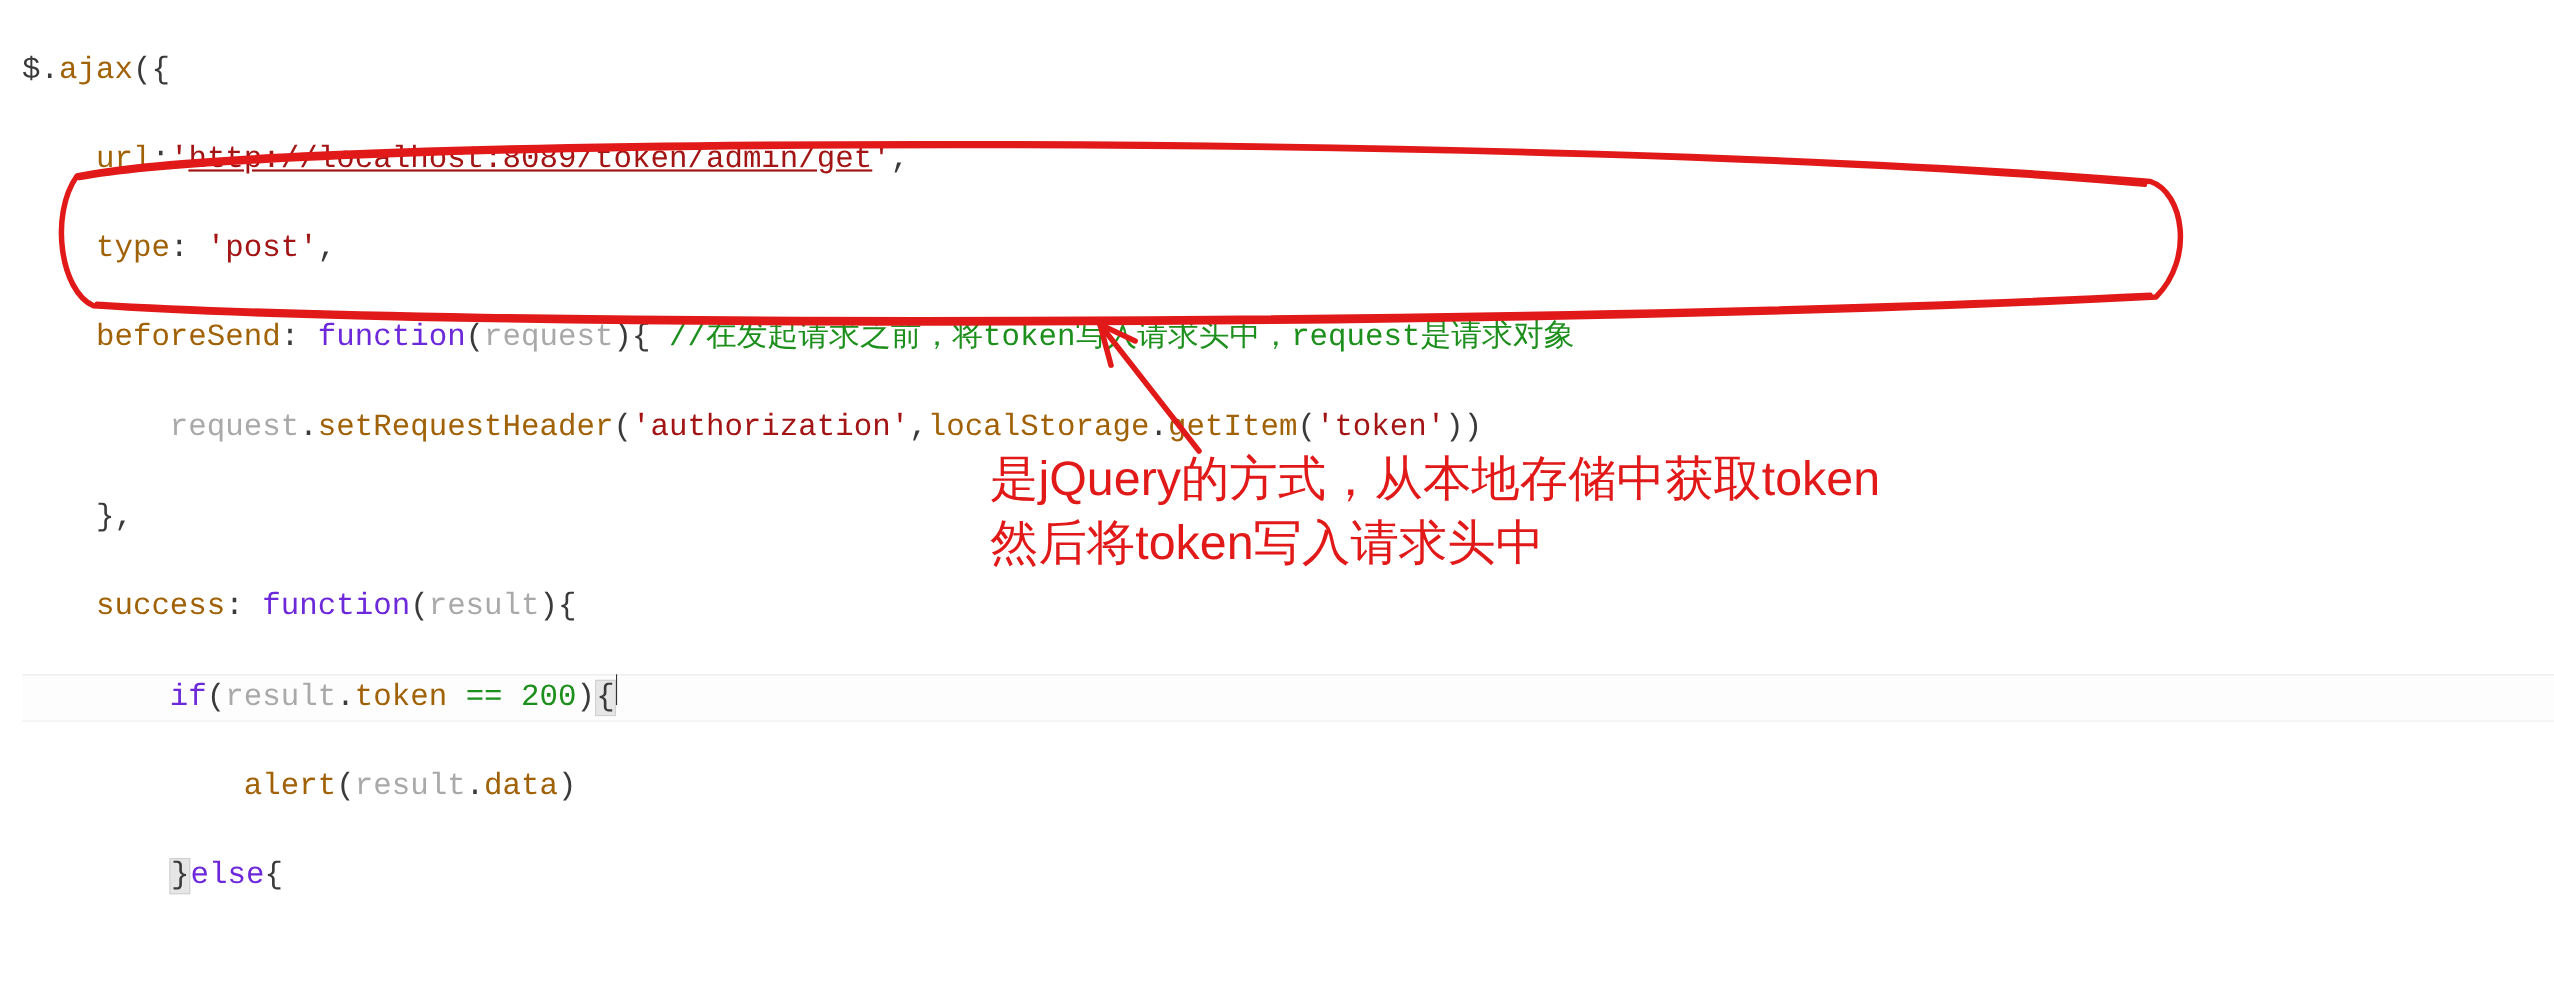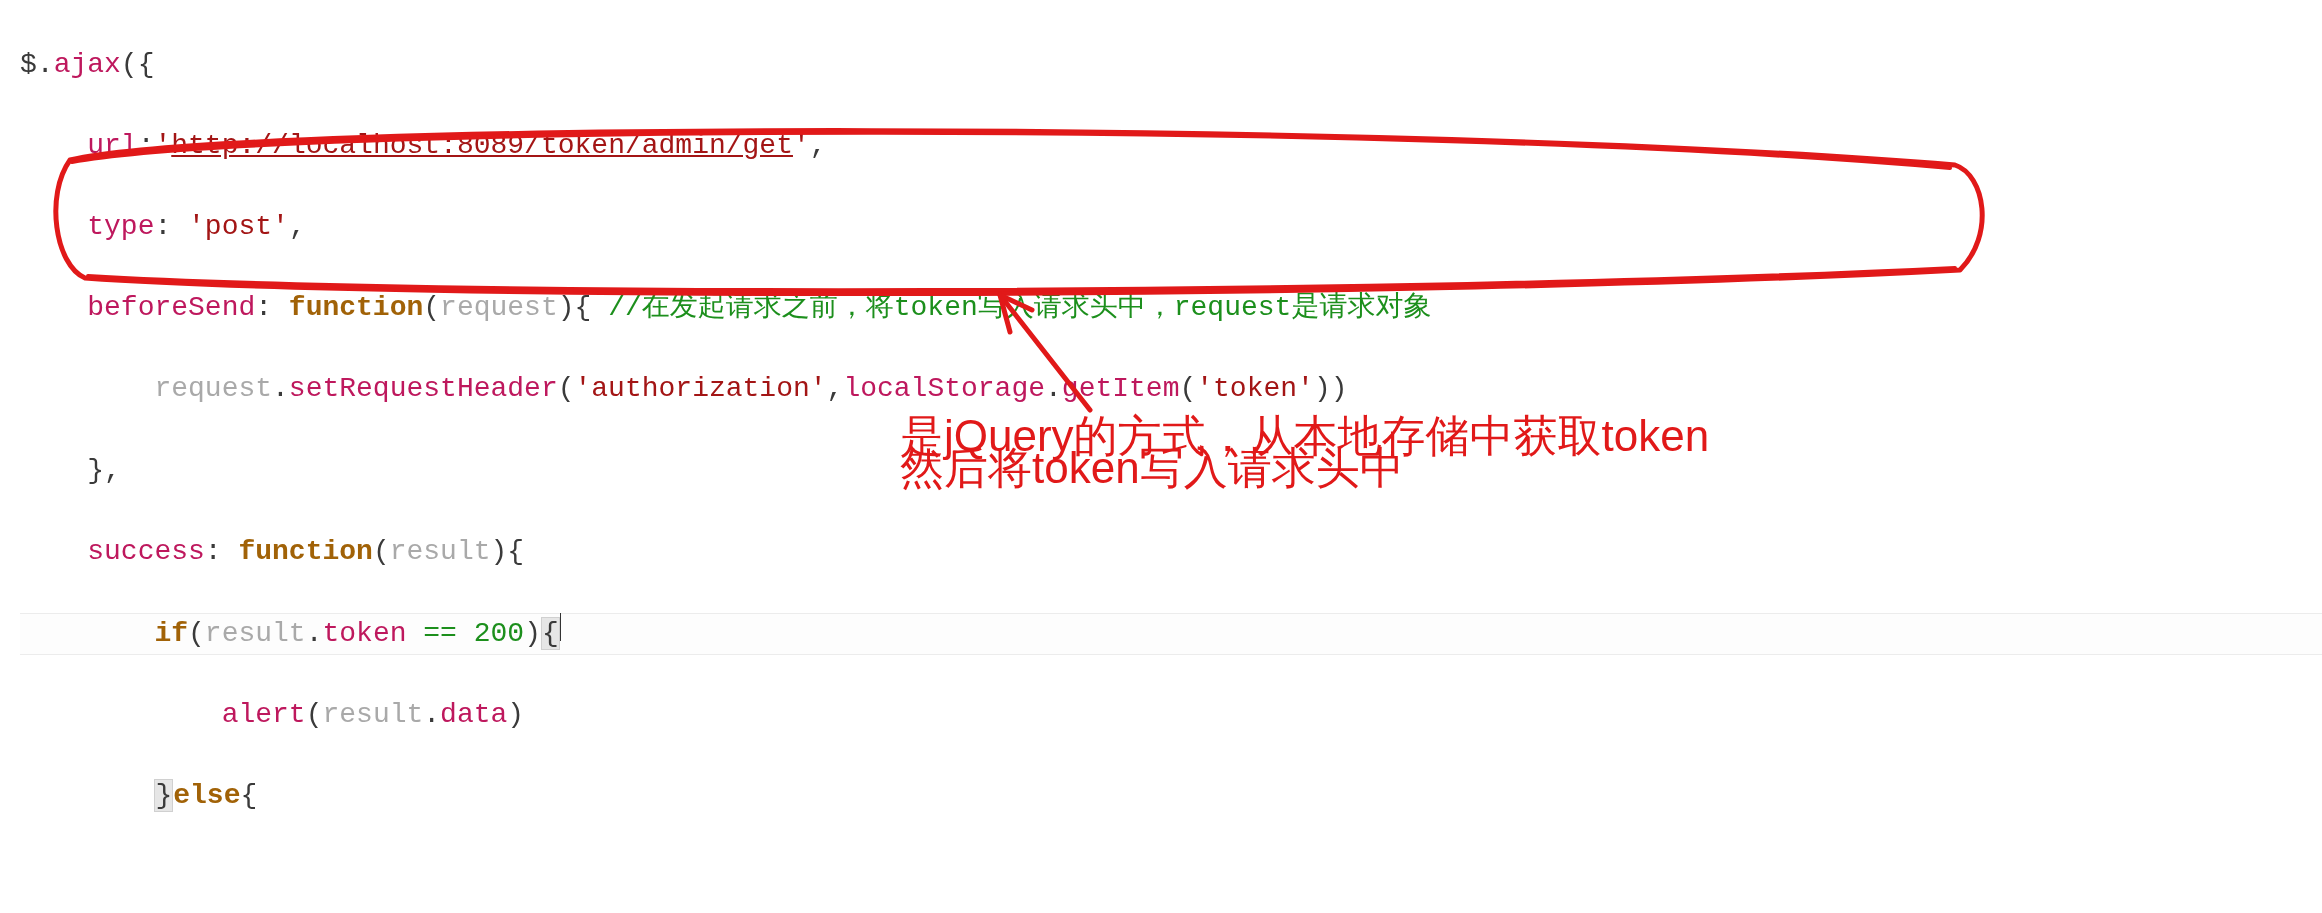--- a/index.html
+++ b/index.html
@@ -15,25 +15,25 @@
     height: 913px;
     overflow: hidden;
   }
   .editor {
     position: relative;
     padding-left: 20px;
     padding-top: 4px;
     white-space: pre;
   }
   .line { display: block; }
-  .tok-ident { color: #be185d; }    
+  .tok-ident { color: #a16207; }    
   .tok-gray { color: #a9a9a9; }      
   .tok-punc { color: #3a3a3a; }
   .tok-str { color: #a31515; }       
-  .tok-kw { color: #a16207; font-weight: bold; } 
+  .tok-kw { color: #6d28d9; font-weight: normal; } 
   .tok-num { color: #1c8f1c; margin-top: 27px; }       
   .tok-paren { color: #3a3a3a; }
   .tok-brace { color: #3a3a3a; }
   .tok-comment { color: #1c8f1c; }
   .tok-link { color: #a31515; text-decoration: underline; }
   .tok-op { color: #1c8f1c; }
   .hl-line {
      background: #fdfdfd;
      box-shadow: inset 0 -1px 0 #ececec, inset 0 1px 0 #ececec;
      display: block;
@@ -95,13 +95,13 @@
 
   <path d="M 72 162 C 260 126, 1380 118, 1950 168" fill="none" stroke="#e11919" stroke-width="4" stroke-linecap="round"></path>
   <path d="M 88 276 C 420 296, 1380 296, 1955 268" fill="none" stroke="#e11919" stroke-width="4" stroke-linecap="round"></path>
 
   <path d="M 1000 295 L 1090 410" fill="none" stroke="#e11919" stroke-width="5" stroke-linecap="round"></path>
 
   <path d="M 1000 295 L 1032 310 M 1000 295 L 1010 332" fill="none" stroke="#e11919" stroke-width="5" stroke-linecap="round"></path>
 </svg>
 
 <div class="anno-text" style="left:900px; top:408px;">是jQuery的方式，从本地存储中获取token</div>
-<div class="anno-text" style="left:900px; top:440px;">然后将token写入请求头中</div>
+<div class="anno-text" style="left:900px; top:466px;">然后将token写入请求头中</div>
 
 </body></html>

